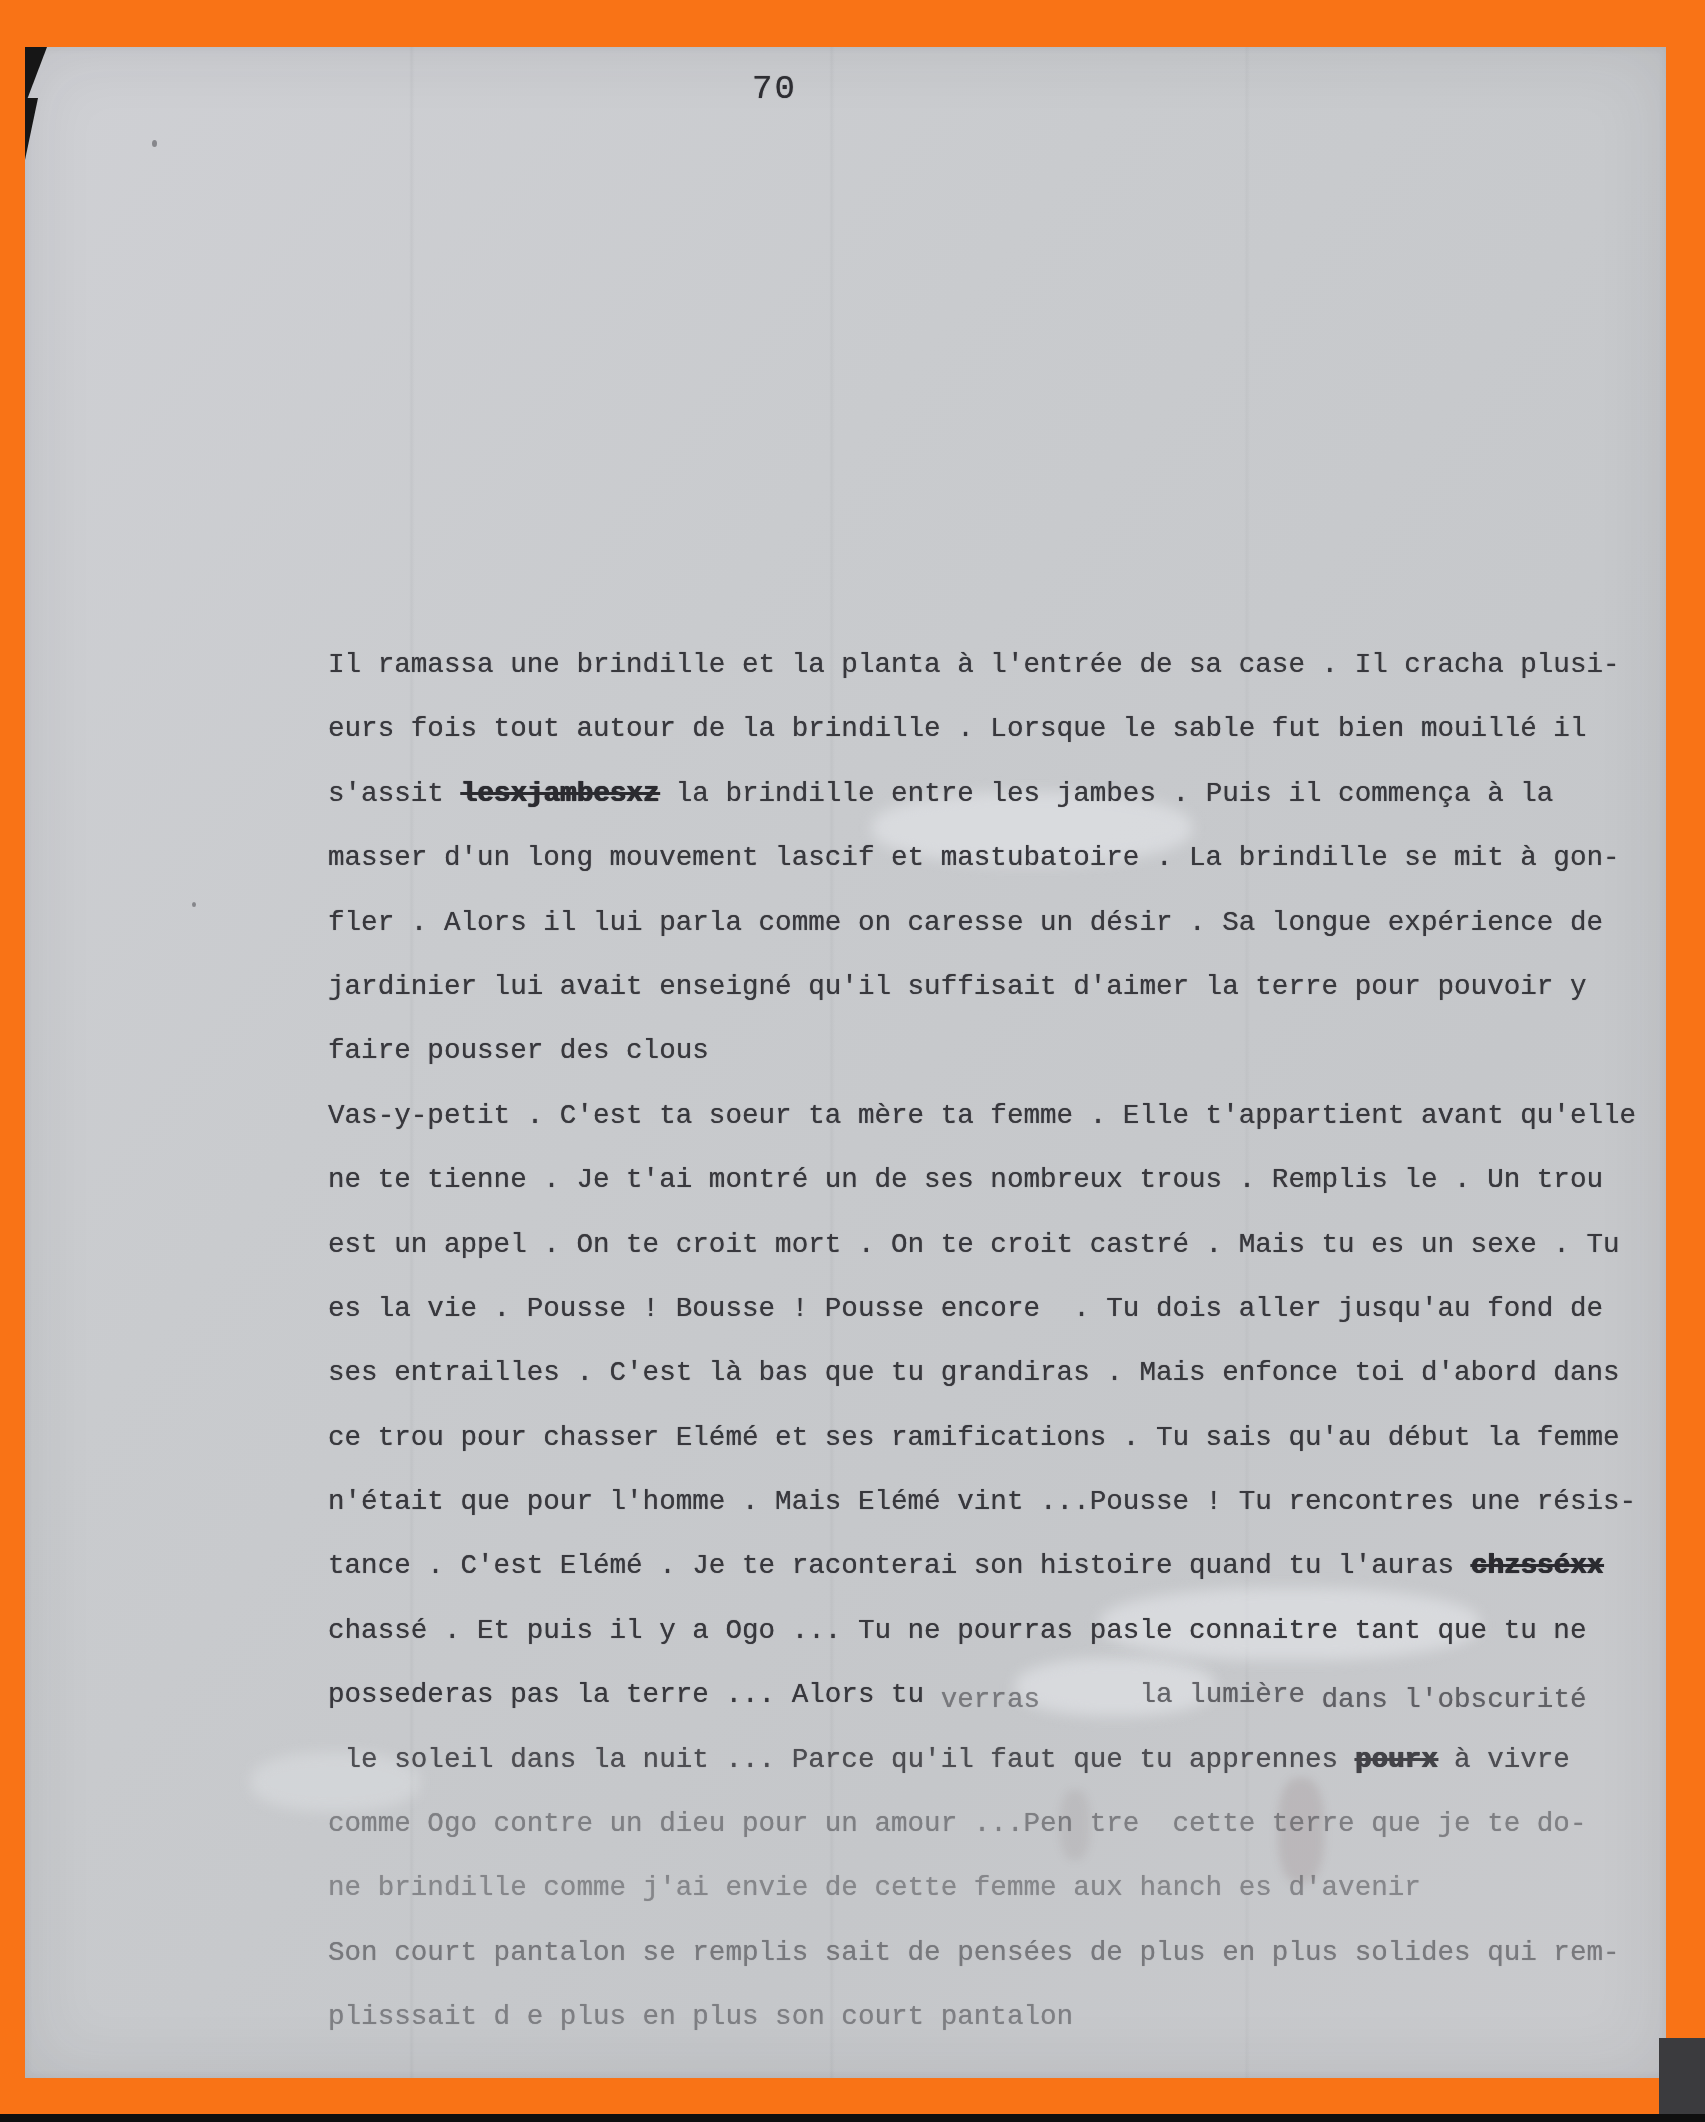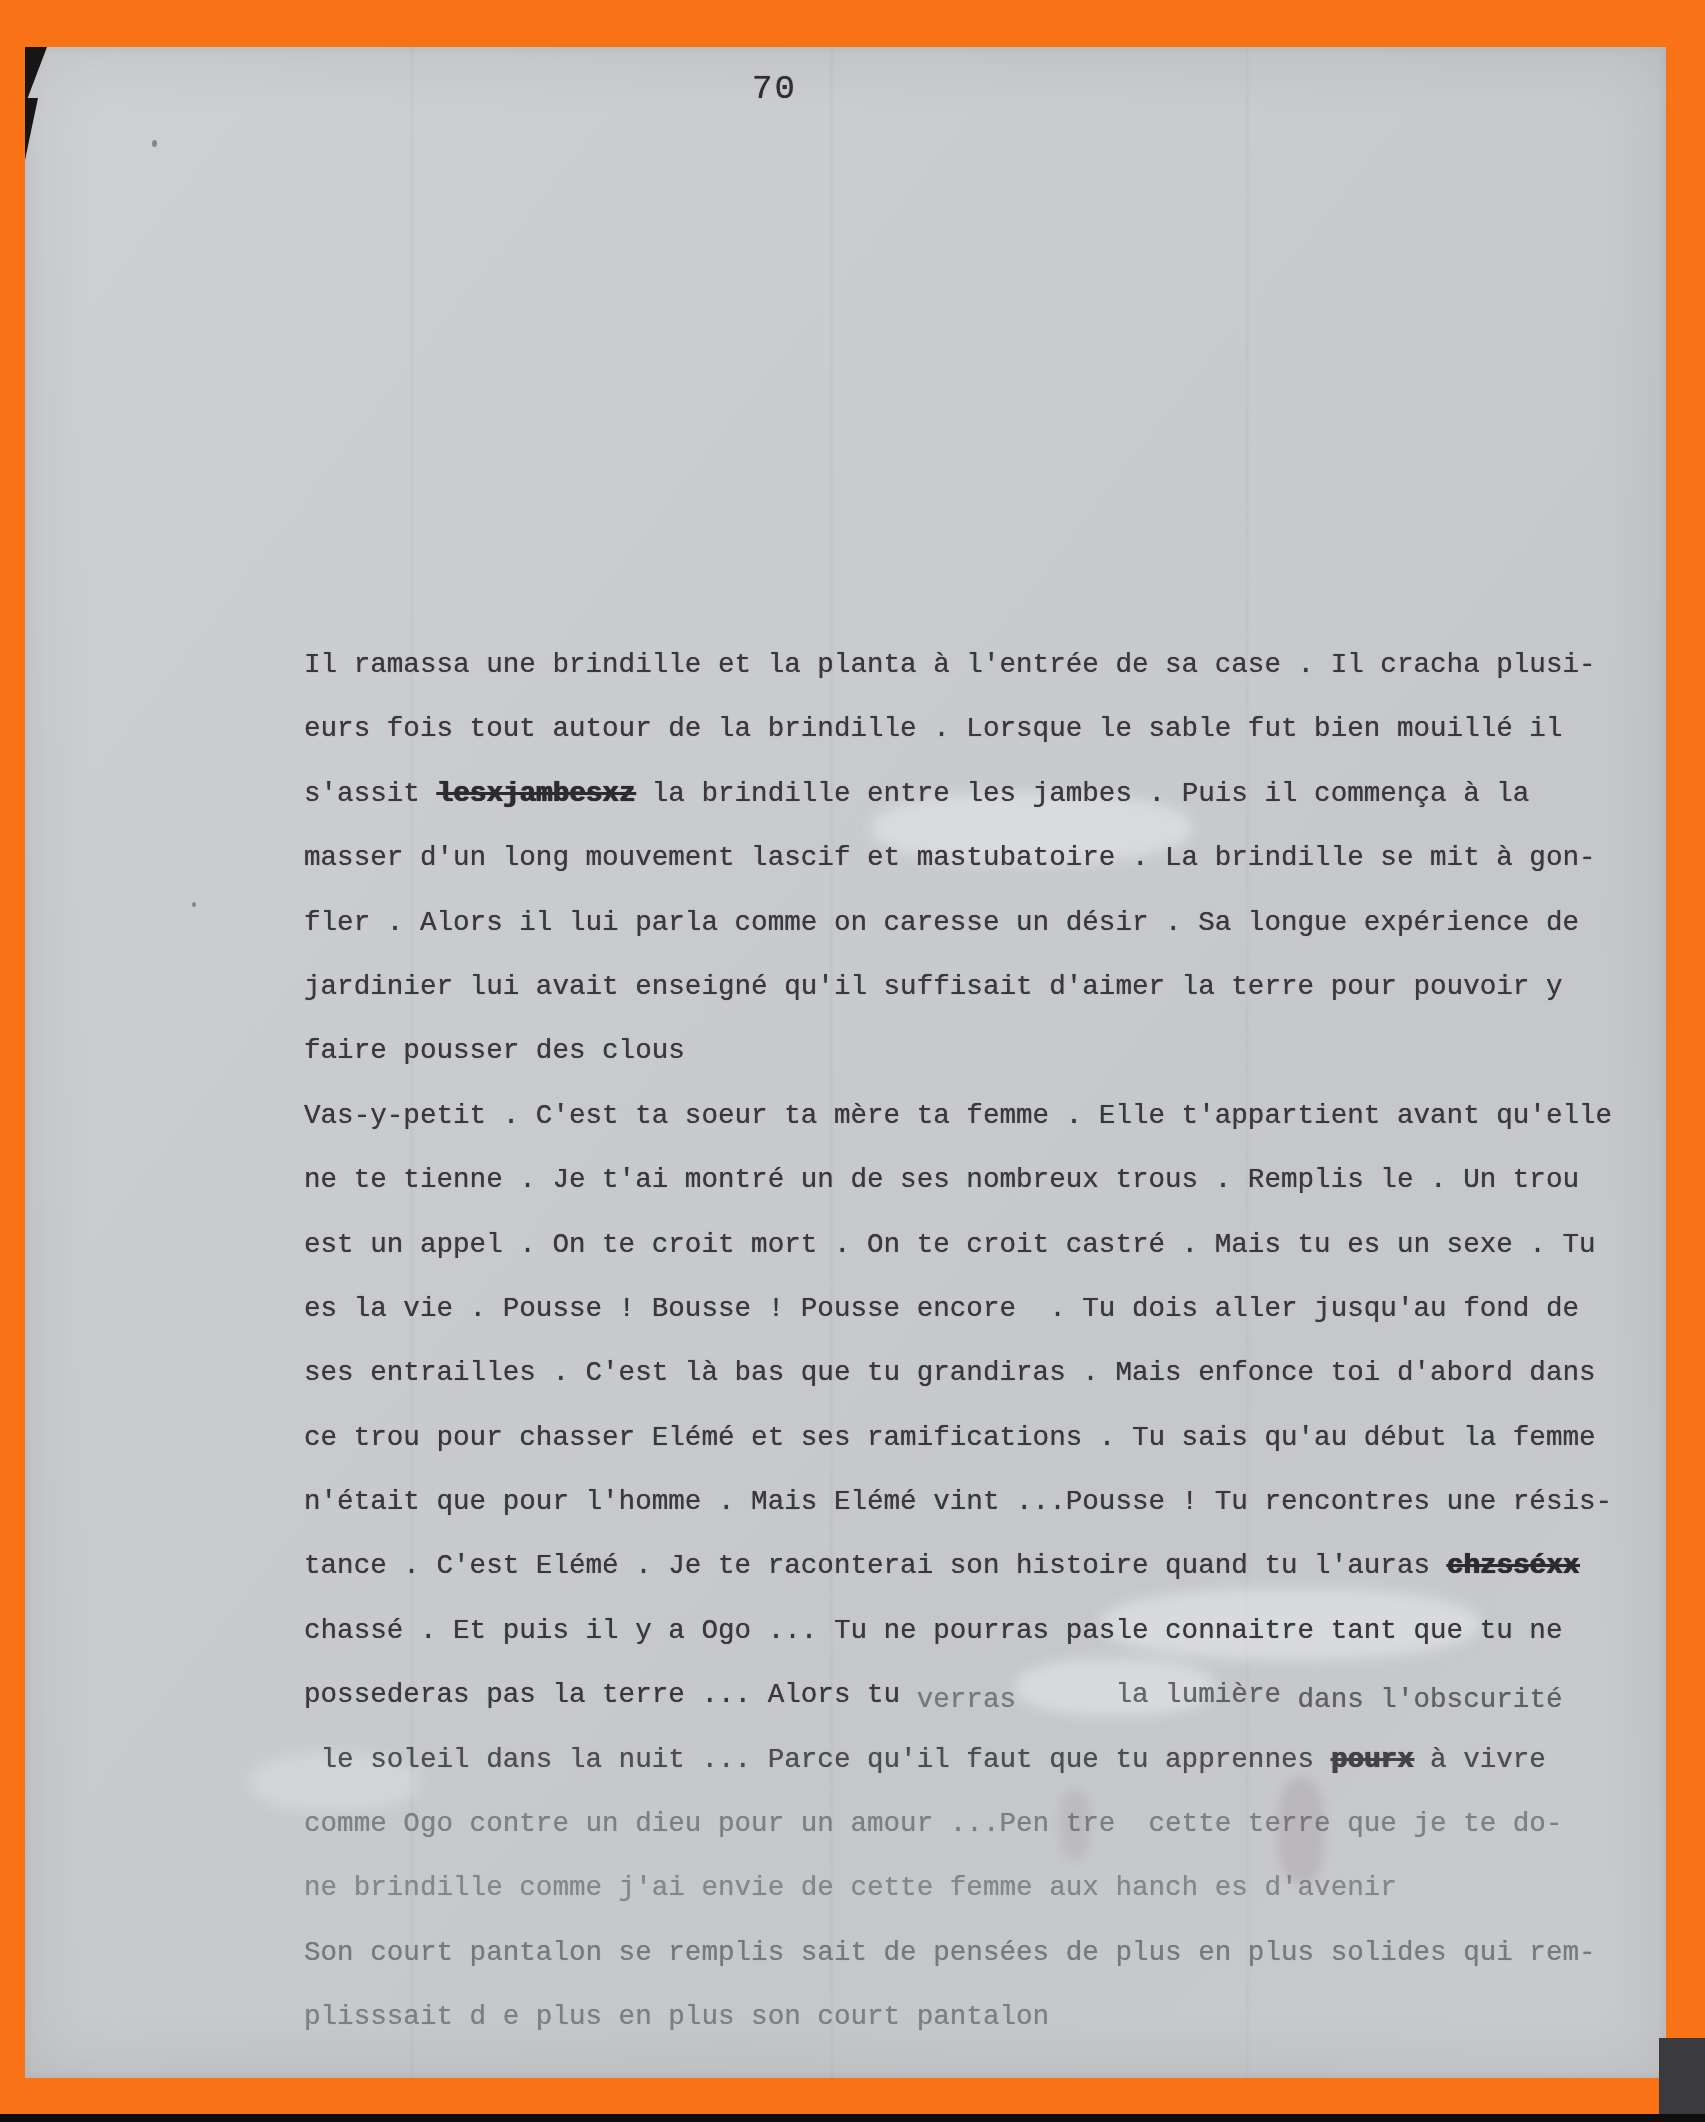--- a/index.html
+++ b/index.html
@@ -24,21 +24,21 @@
         transparent 23.4%, rgba(90,95,100,0.06) 23.55%, transparent 23.75%,
         transparent 49.0%, rgba(90,95,100,0.06) 49.15%, transparent 49.35%,
         transparent 74.3%, rgba(90,95,100,0.05) 74.45%, transparent 74.65%);
   }
   .pagenum{
     position:absolute;left:752px;top:70px;
     font-size:34px;color:#2e2e33;letter-spacing:2px;
     text-shadow:0 0 1px rgba(46,46,51,0.7);
   }
   .text-block{
-    position:absolute;left:304px;top:633px;
+    position:absolute;left:328px;top:633px;
     font-size:27.6px;line-height:64.4px;
     color:#38383d;white-space:pre;
     text-shadow:0 0 0.8px rgba(56,56,61,0.85);
   }
   .line{height:64.4px;}
   .seg{display:inline;}
   .struck{
     font-weight:700;color:#2b2b30;
     text-decoration:line-through;text-decoration-thickness:3px;
     text-shadow:1px 0 0 currentColor,0 0 1px currentColor;

